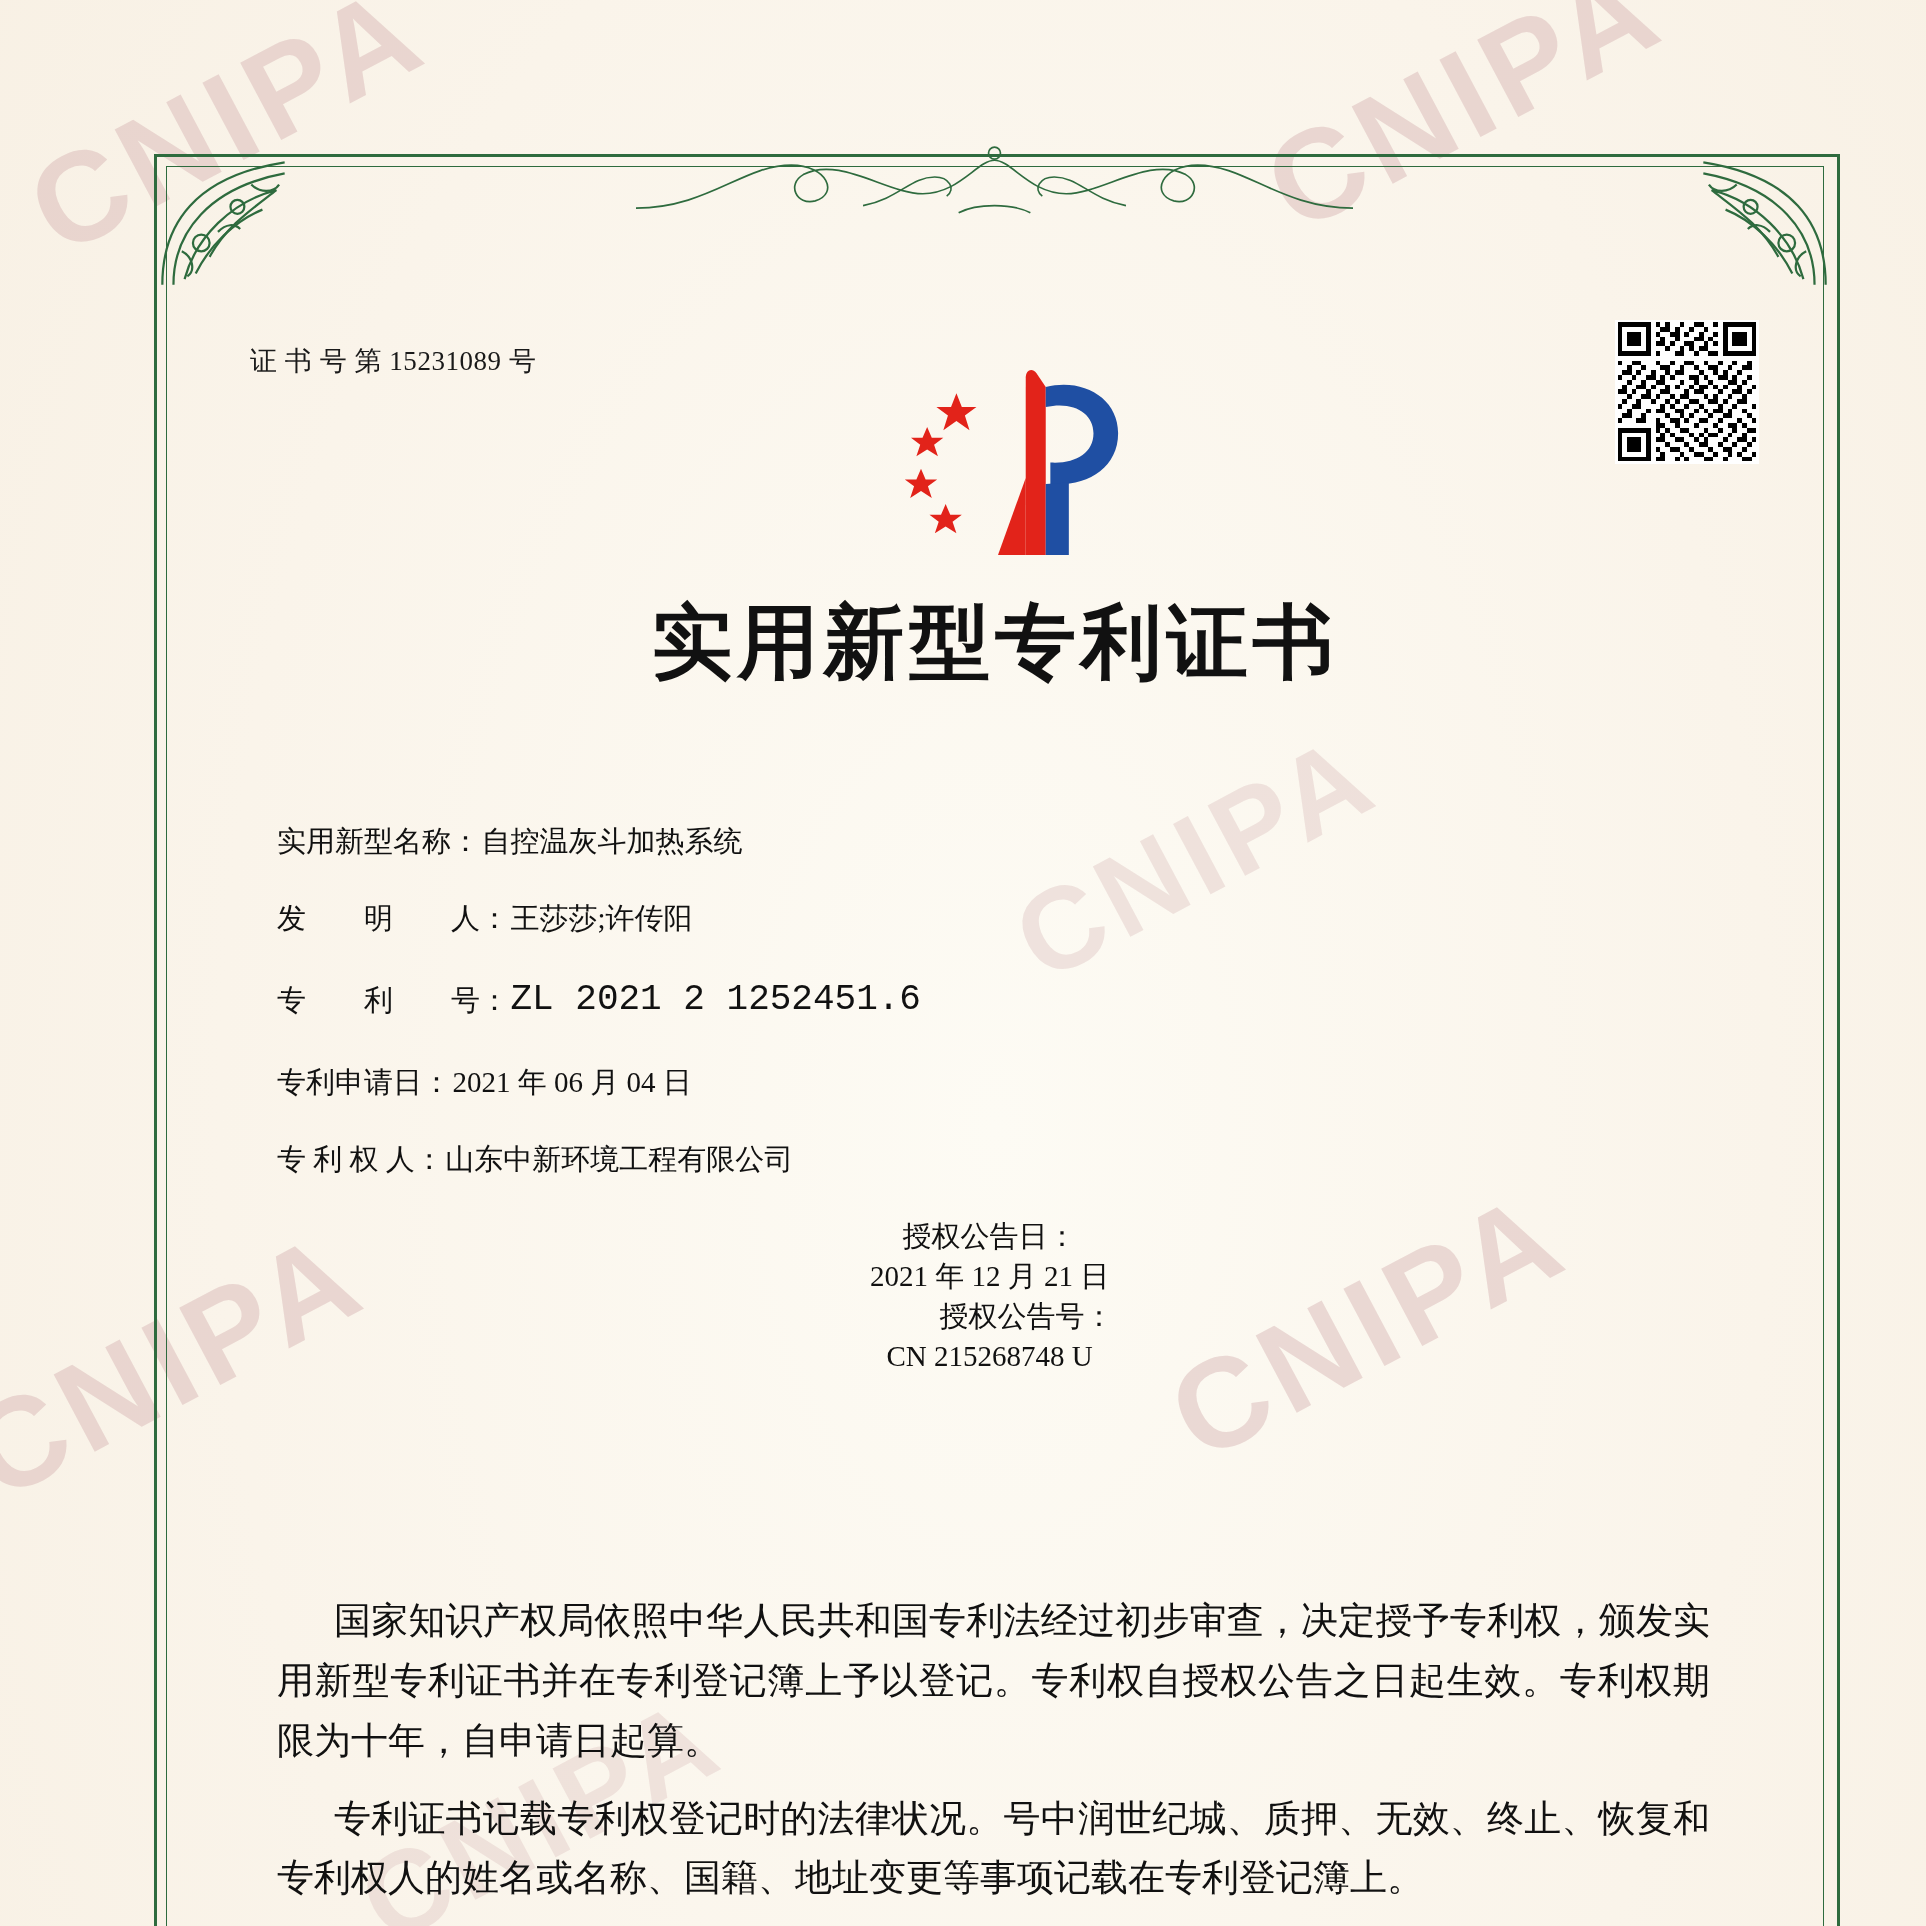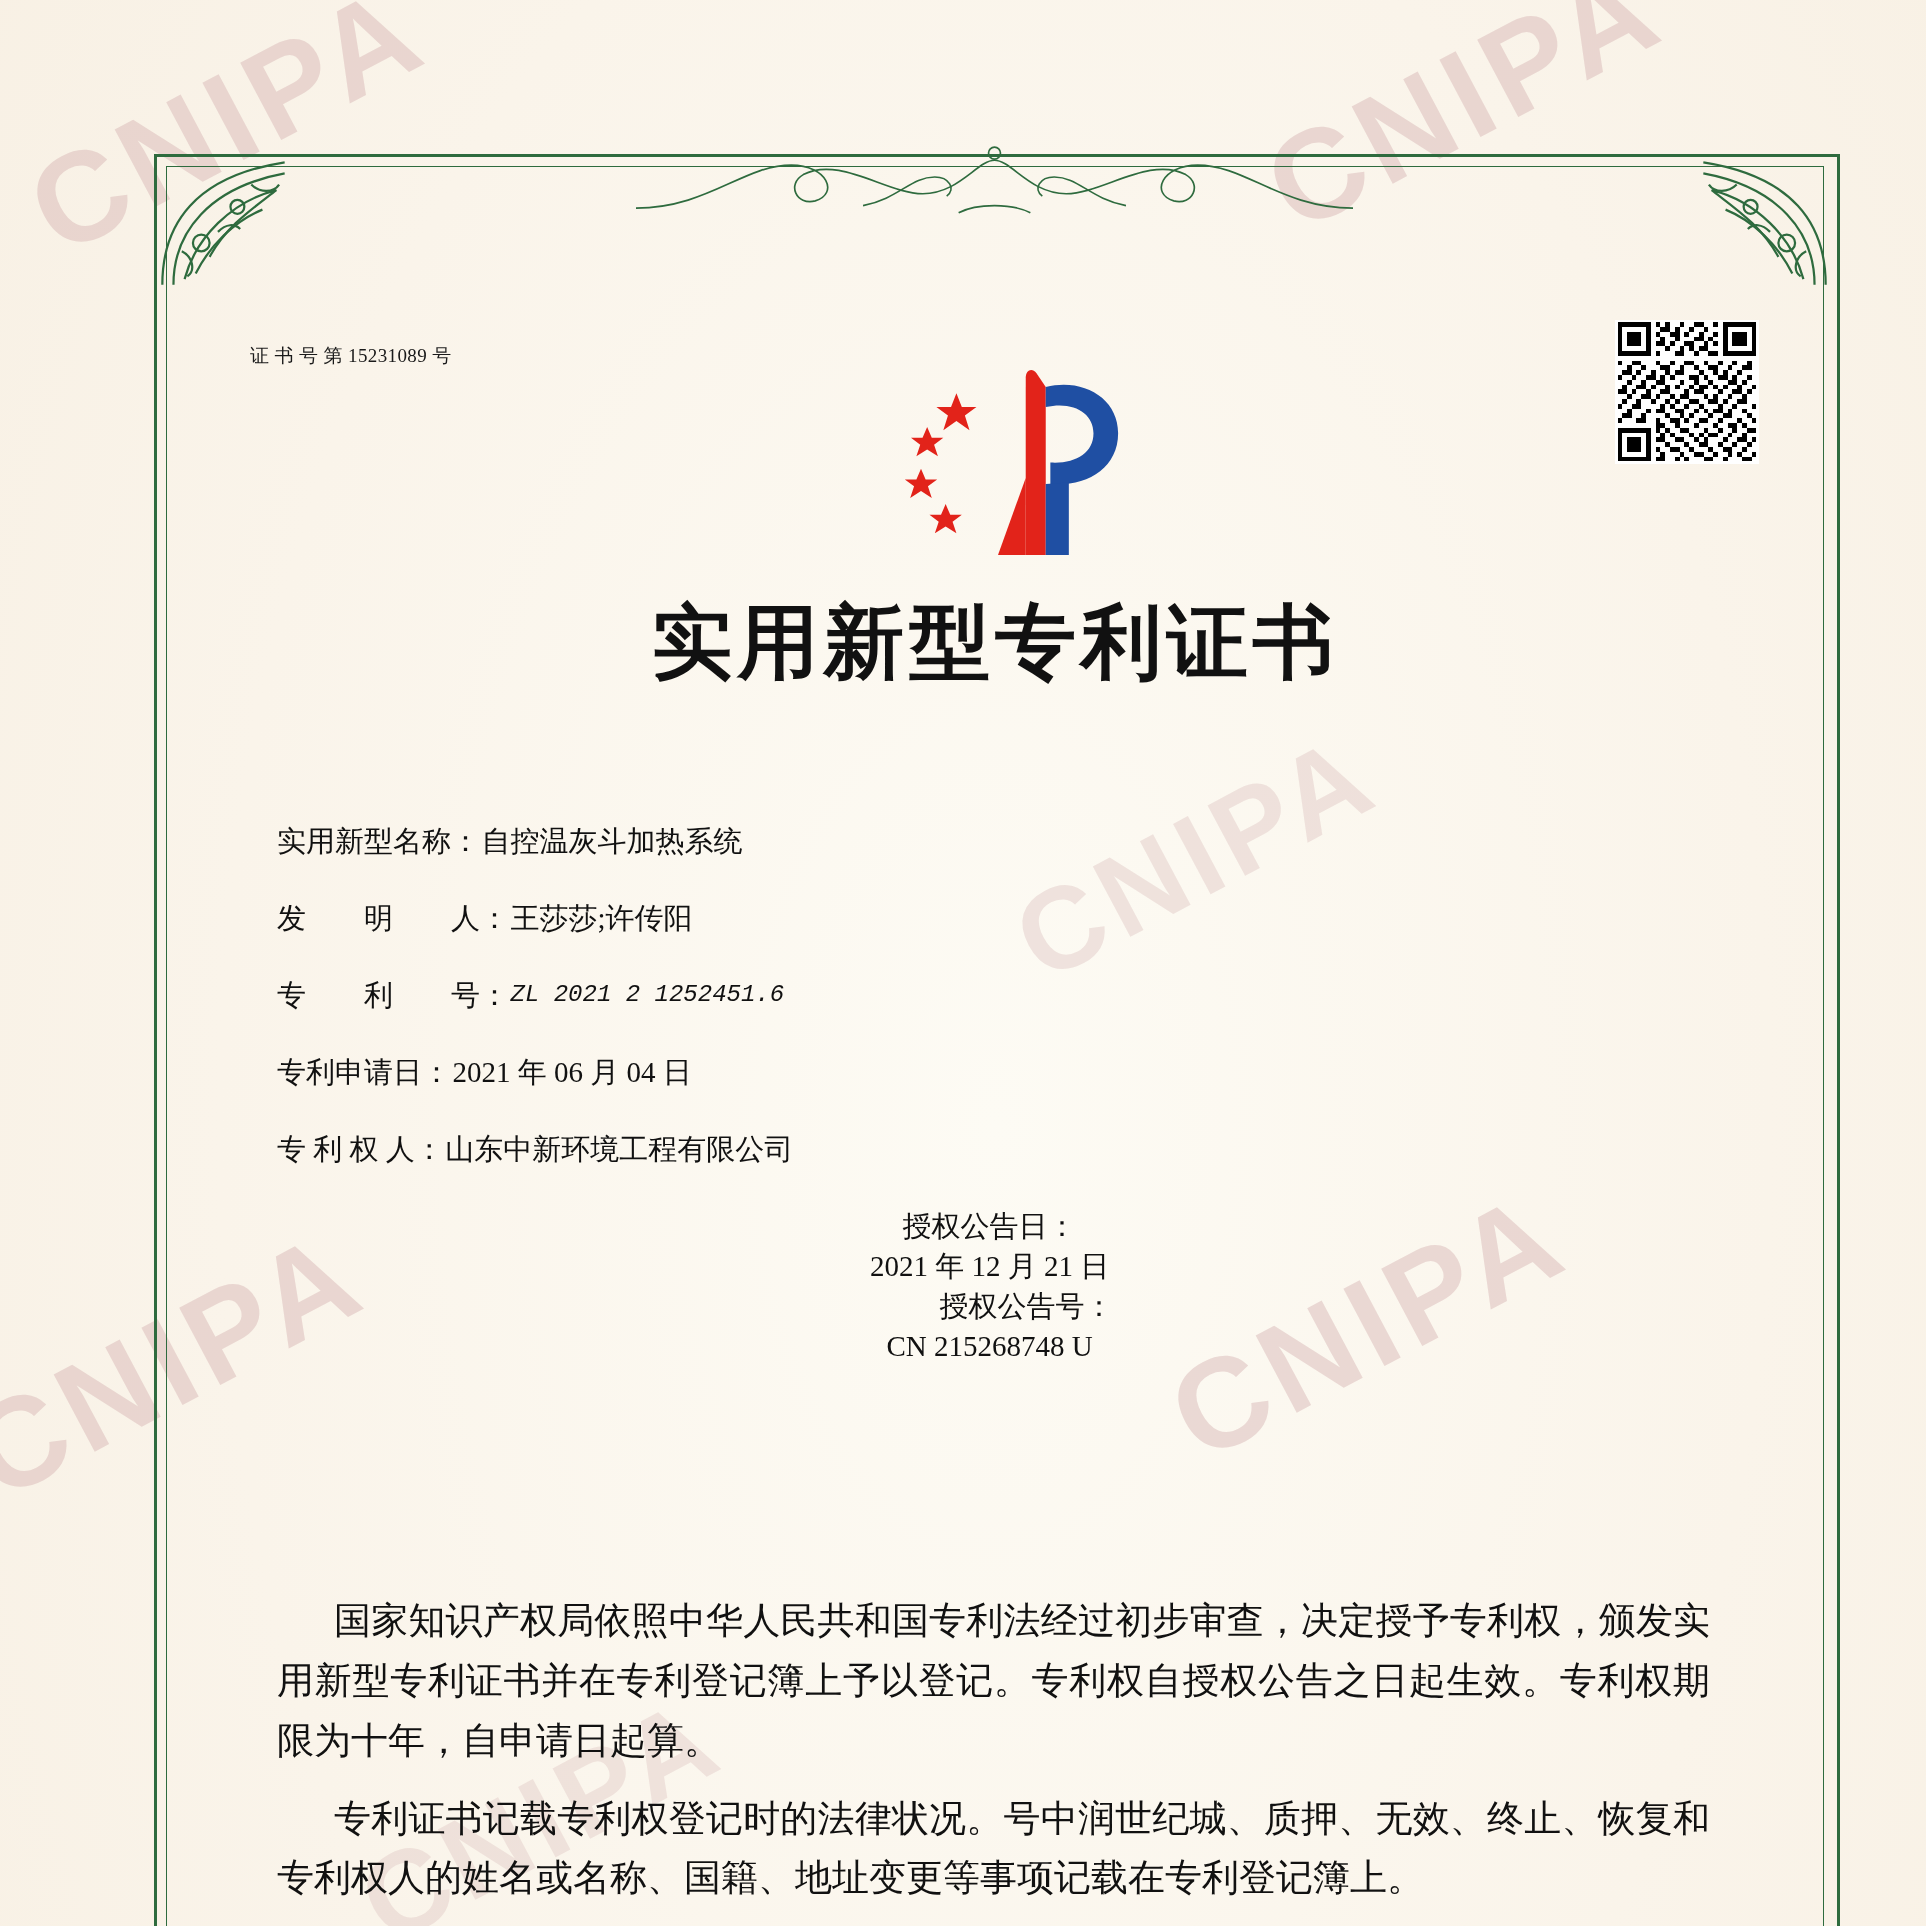--- a/index.html
+++ b/index.html
@@ -58,21 +58,21 @@
   .top-orn{
     position:absolute;
     left:636px; top:127px;
     width:717px; height:100px;
   }
 
   
   .cert-no{
     position:absolute;
     left:250px; top:343px;
-    font-size:19px;
+    font-size:27px;
     color:#1a1a1a;
     letter-spacing:0.02em;
   }
   .qr{
     position:absolute;
     right:231px; top:320px;
     width:139px;height:139px;
     background:#fff;
     padding:2.3px;
   }
@@ -107,21 +107,21 @@
     color:#111;
   }
   .row .lab{
     flex:0 0 auto;
     white-space:nowrap;
   }
   .row .val{
     flex:1 1 auto;
     margin-left:1.5px;
   }
-  .mono{font-family:"Liberation Mono", monospace; font-size:24px;font-style:italic;}
+  .mono{font-family:"Liberation Mono", monospace; font-size:36px;}
   .row-addr .val{max-width:1117px;}
   .row-pub{
     display:flex;
     margin-bottom:23px;
     flex-direction:column;
   }
   .row-pub .seg2{margin-left:74px;}
 
   
   .paras{

